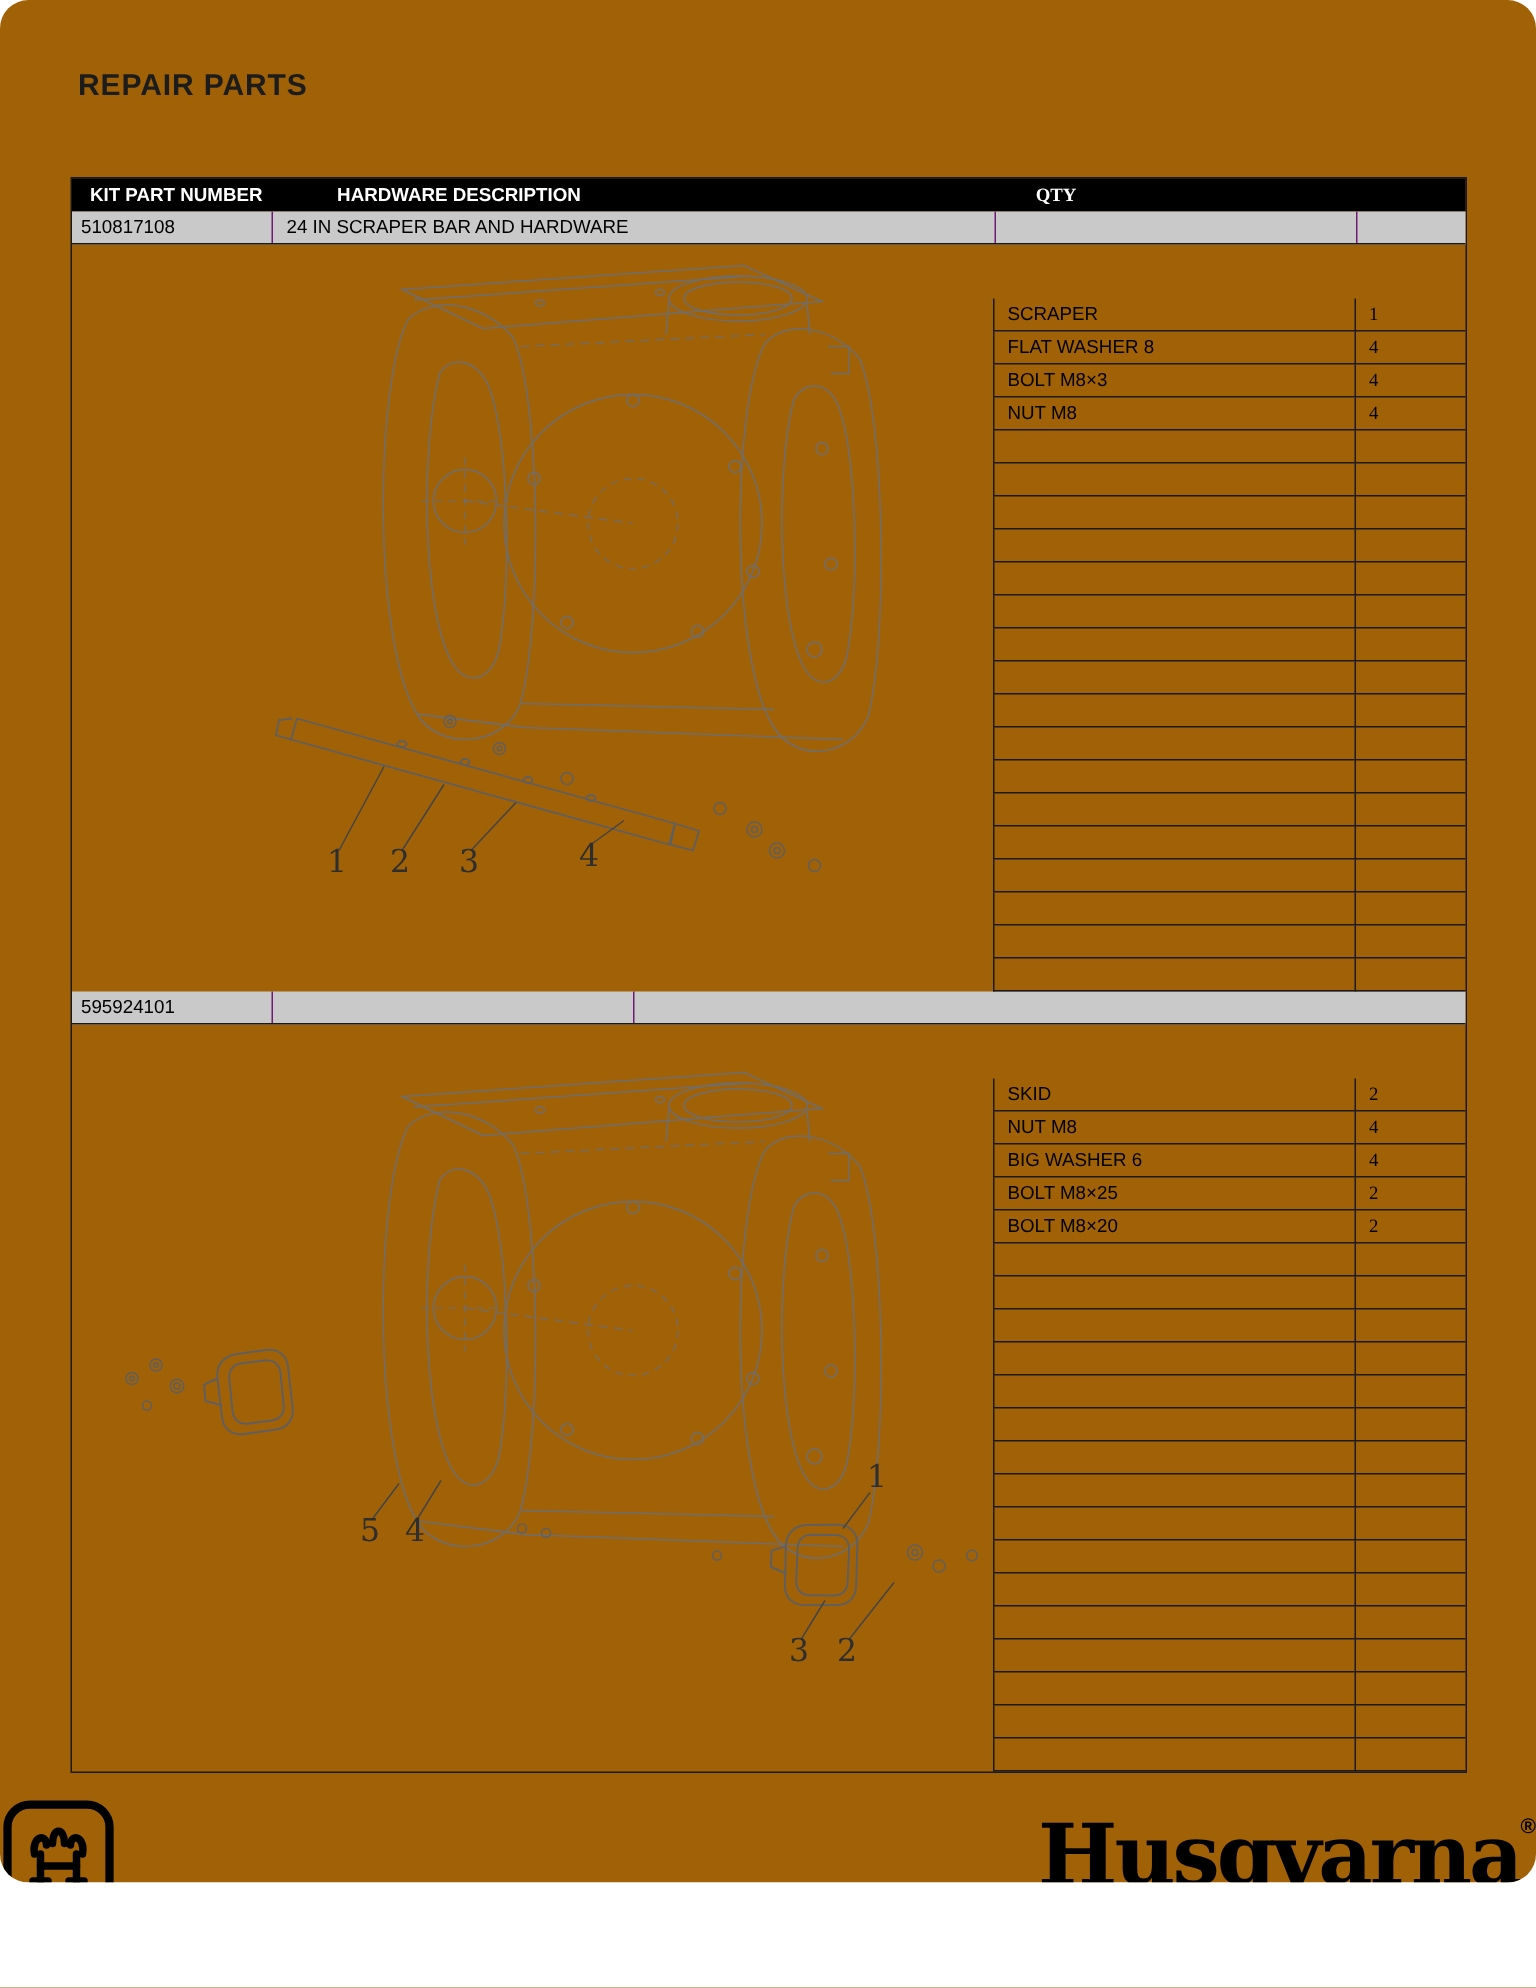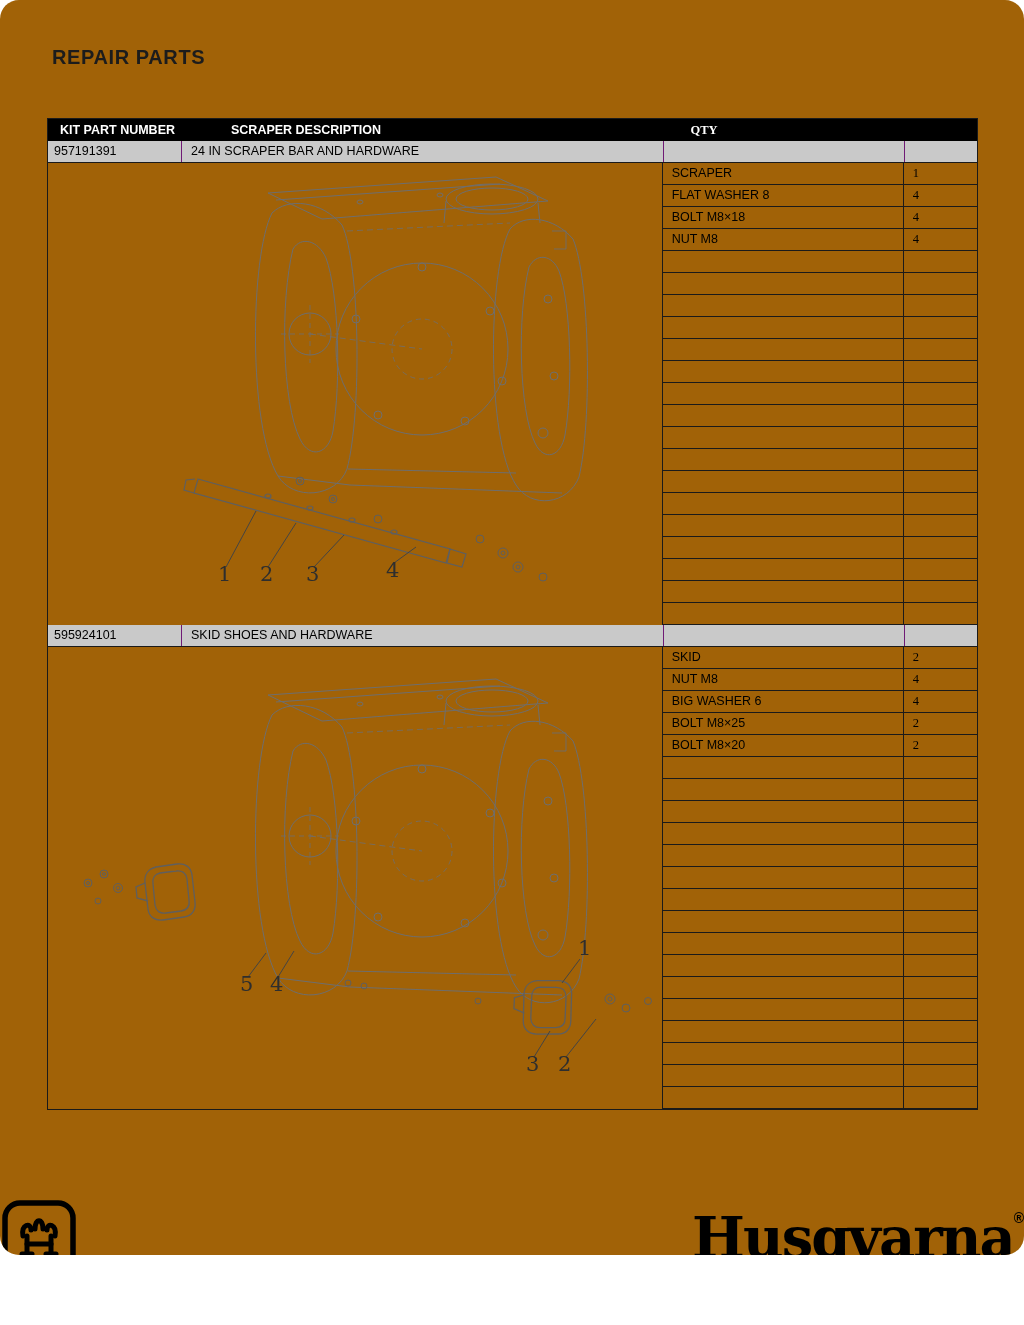--- a/index.html
+++ b/index.html
@@ -21,21 +21,21 @@
   .cell { overflow: hidden; white-space: nowrap; }
   .c1 { width: 133px; padding-left: 6px; }
   .c2 { width: 482px; padding-left: 9px; }
   .c3 { width: 241px; padding-left: 9px; }
   .c4 { flex: 1; padding-left: 9px; font-family: Liberation Serif, serif; }
   .kitrow { display: flex; height: 22px; background: #c9c9c9; border-bottom: 1px solid #1a1a1a; }
   .kitrow .cell { line-height: 21px; border-left: 1px solid #701a75; }
   .kitrow .c1 { border-left: none; }
   .body { display: flex; }
   .diagram { width: 615px; position: relative; }
-  .rows { width: 316px; display: flex; flex-direction: column; }
+  .rows { width: 316px; display: flex; flex-direction: column; margin-top: 36px; }
   .crow { display: flex; height: 22px; }
   .crow .cell { line-height: 21px; border-left: 1px solid #1a1a1a; border-bottom: 1px solid #1a1a1a; }
   .drawing { position: absolute; left: 0; top: 0; }
   .callout { font-family: "DejaVu Serif", serif; font-size: 21px; fill: #2e2e2e; }
   .footer { position: absolute; left: 0; right: 0; top: 1198px; display: flex; justify-content: space-between; align-items: center; }
   .wordmark {
     font-family: "DejaVu Serif", serif; font-weight: 700; font-size: 56px;
     letter-spacing: -2px; color: #000; line-height: 1;
   }
   .regmark { font-family: "Liberation Sans", sans-serif; font-size: 14px; vertical-align: 34px; letter-spacing: 0; }
@@ -92,26 +92,26 @@
 </svg>
 
 <div class="page">
 
   <div class="title">REPAIR PARTS</div>
 
   <div class="table">
 
     <div class="hrow">
       <div class="cell c1">KIT PART NUMBER</div>
-      <div class="cell c3">SCRAPER DESCRIPTION</div>
+      <div class="cell c3">HARDWARE DESCRIPTION</div>
       <div class="cell c4">QTY</div>
     </div>
 
     <div class="kitrow">
-      <div class="cell c1">957191391</div>
+      <div class="cell c1">510817108</div>
       <div class="cell c2">24 IN SCRAPER BAR AND HARDWARE</div>
       <div class="cell c3"></div>
       <div class="cell c4"></div>
     </div>
     <div class="body">
       <div class="diagram">
         <svg class="drawing" width="615" height="462" viewBox="0 0 615 462">
           <use href="#housing" transform="translate(112,8)"></use>
 
           <g stroke="#5f5f5f" fill="none" stroke-width="1.2">
@@ -153,21 +153,21 @@
       <div class="rows" id="rows-0">
           <div class="crow">
             <div class="cell c3">SCRAPER</div>
             <div class="cell c4">1</div>
           </div>
           <div class="crow">
             <div class="cell c3">FLAT WASHER 8</div>
             <div class="cell c4">4</div>
           </div>
           <div class="crow">
-            <div class="cell c3">BOLT M8×18</div>
+            <div class="cell c3">BOLT M8×3</div>
             <div class="cell c4">4</div>
           </div>
           <div class="crow">
             <div class="cell c3">NUT M8</div>
             <div class="cell c4">4</div>
           </div>
           <div class="crow">
             <div class="cell c3"></div>
             <div class="cell c4"></div>
           </div>
@@ -233,21 +233,20 @@
           </div>
           <div class="crow">
             <div class="cell c3"></div>
             <div class="cell c4"></div>
           </div>
         </div>
     </div>
 
     <div class="kitrow">
       <div class="cell c1">595924101</div>
-      <div class="cell c2">SKID SHOES AND HARDWARE</div>
       <div class="cell c3"></div>
       <div class="cell c4"></div>
     </div>
     <div class="body">
       <div class="diagram">
         <svg class="drawing" width="615" height="462" viewBox="0 0 615 462">
           <use href="#housing" transform="translate(112,26)"></use>
 
           <use href="#skid" transform="translate(96,214)"></use>
           <g stroke="#5f5f5f" fill="none" stroke-width="1">

